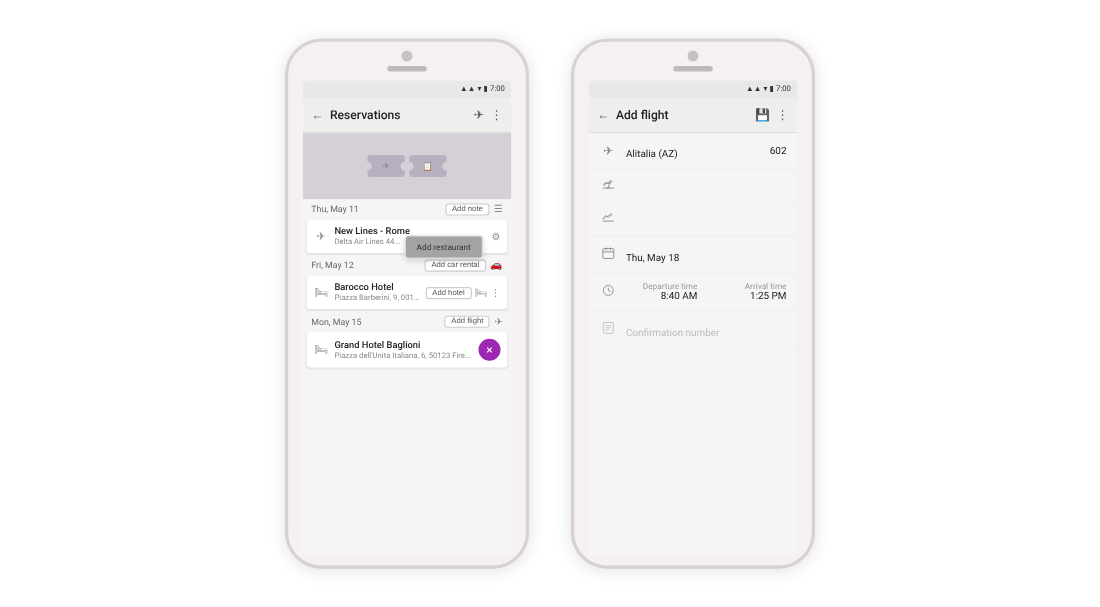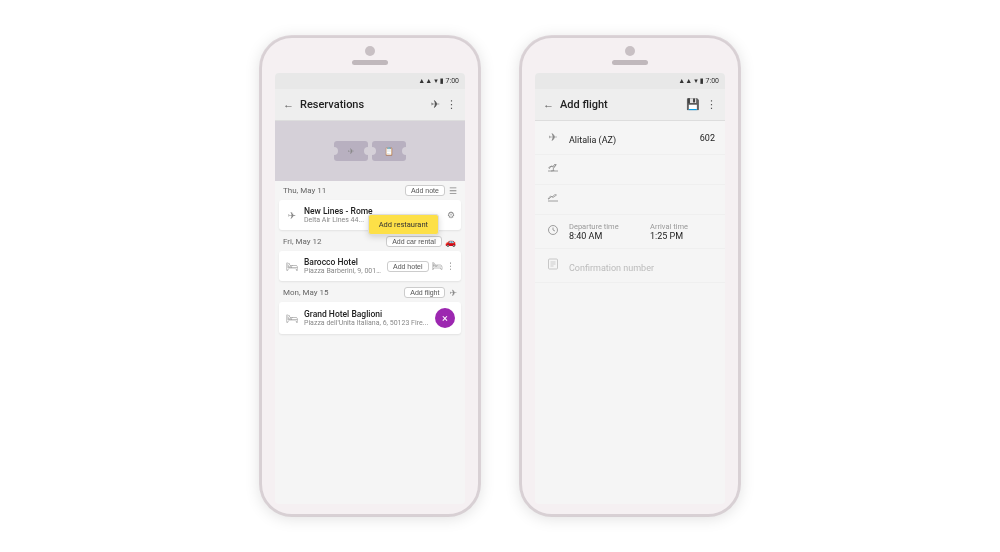--- a/index.html
+++ b/index.html
@@ -262,21 +262,21 @@
     }
 
     .res-action-icon {
       font-size: 9px;
       color: #888;
     }
 
     
     .context-menu {
       position: absolute;
-      background: #fde047;
+      background: #a3a3a3;
       border: 1px solid #ddd;
       border-radius: 3px;
       box-shadow: 0 2px 6px rgba(0,0,0,0.15);
       right: 22px;
       top: 14px;
       z-index: 10;
       padding: 2px 0;
     }
 
     .context-menu-item {
@@ -335,20 +335,21 @@
       color: #999;
     }
 
     .form-row-split {
       display: flex;
       gap: 16px;
     }
 
     .form-split-item {
       flex: 1;
+      text-align: right;
     }
 
     .confirmation-placeholder {
       font-size: 9px;
       color: #bbb;
     }
 
   </style>
 </head>
 <body>
@@ -509,20 +510,33 @@
 
         <div class="form-row">
           <span class="form-icon">
             <svg width="12" height="12" viewBox="0 0 12 12" fill="none">
               <path d="M1 9h10" stroke="#888" stroke-width="0.8"></path>
               <path d="M9.5 3 L6 5.5 L4.5 4.5 L2 7 L1 7 L3.5 4 L5 5 L8 2.5Z" stroke="#888" stroke-width="0.7" fill="none"></path>
             </svg>
           </span>
         </div>
 
+        <div class="form-row">
+          <span class="form-icon">
+            <svg width="12" height="12" viewBox="0 0 12 12" fill="none">
+              <rect x="1" y="2" width="10" height="9" rx="1" stroke="#888" stroke-width="0.8"></rect>
+              <line x1="1" y1="5" x2="11" y2="5" stroke="#888" stroke-width="0.8"></line>
+              <line x1="4" y1="1" x2="4" y2="3.5" stroke="#888" stroke-width="0.8"></line>
+              <line x1="8" y1="1" x2="8" y2="3.5" stroke="#888" stroke-width="0.8"></line>
+            </svg>
+          </span>
+          <div class="form-content">
+            <span class="form-value">Thu, May 18</span>
+          </div>
+        </div>
 
         <div class="form-row">
           <span class="form-icon">
             <svg width="12" height="12" viewBox="0 0 12 12" fill="none">
               <circle cx="6" cy="6" r="4.5" stroke="#888" stroke-width="0.8"></circle>
               <line x1="6" y1="3.5" x2="6" y2="6" stroke="#888" stroke-width="0.8"></line>
               <line x1="6" y1="6" x2="8" y2="7" stroke="#888" stroke-width="0.8"></line>
             </svg>
           </span>
           <div class="form-content">

